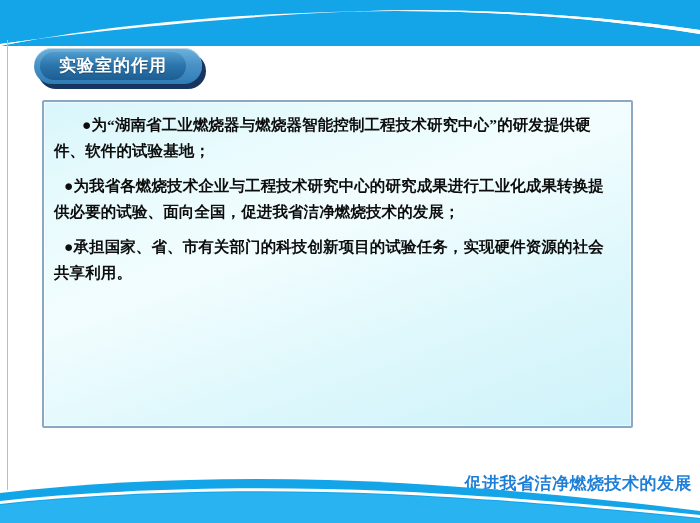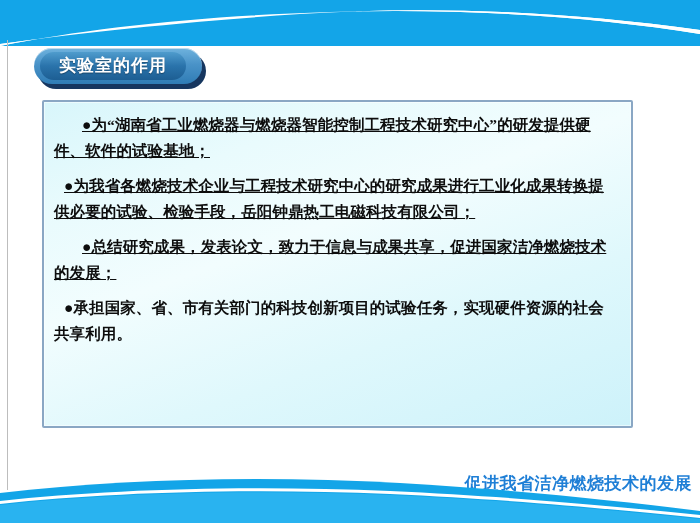--- a/index.html
+++ b/index.html
@@ -97,21 +97,21 @@
   .para {
     margin: 0 0 2px 0;
     font-size: 15.5px;
     line-height: 26px;
     color: #0d0d0d;
     font-family: "Liberation Serif", "DejaVu Serif", serif;
     font-weight: bold;
     text-indent: 0;
     letter-spacing: 0.1px;
   }
-  .para.gap-lg { margin-bottom: 9px; text-decoration: underline; }
+  .para.gap-lg { margin-bottom: 9px; }
   .para.indent { text-indent: 28px; }
   .para.noindent { text-indent: 10px; }
 
   
   .footer-text {
     position: absolute;
     right: 8px;
     top: 472px;
     color: #1f7fd6;
     font-family: "Liberation Sans", "DejaVu Sans", sans-serif;
@@ -144,22 +144,21 @@
 
   <div class="title-badge">
     <div class="shadow"></div>
     <div class="outer"></div>
     <div class="inner"></div>
     <div class="label">实验室的作用</div>
   </div>
 
   <div class="content-box">
     <p class="para indent gap-lg">●为“湖南省工业燃烧器与燃烧器智能控制工程技术研究中心”的研发提供硬件、软件的试验基地；</p>
-    <p class="para noindent gap-lg">●为我省各燃烧技术企业与工程技术研究中心的研究成果进行工业化成果转换提供必要的试验、检验手段，岳阳钟鼎热工电磁科技有限公司；</p>
-    <p class="para indent gap-lg">●总结研究成果，发表论文，致力于信息与成果共享，促进国家洁净燃烧技术的发展；</p>
+    <p class="para noindent gap-lg">●为我省各燃烧技术企业与工程技术研究中心的研究成果进行工业化成果转换提供必要的试验、面向全国，促进我省洁净燃烧技术的发展；</p>
     <p class="para noindent">●承担国家、省、市有关部门的科技创新项目的试验任务，实现硬件资源的社会共享利用。</p>
   </div>
 
   <div class="footer-text">促进我省洁净燃烧技术的发展</div>
 
   <svg class="bottom-wave" viewBox="0 0 700 52" preserveAspectRatio="none" aria-hidden="true">
     <path d="M0,22 C120,8 260,4 400,12 C520,19 620,30 700,40 L700,52 L0,52 Z" fill="#13a5e8"></path>
     <path d="M0,34 C110,22 250,18 390,24 C520,30 620,40 700,48 L700,52 L0,52 Z" fill="#29b3f0"></path>
     <path d="M0,30 C110,18 250,14 390,20 C520,26 620,36 700,44 L700,47 C620,39 520,29 390,23 C250,17 110,21 0,33 Z" fill="#ffffff"></path>
   </svg>

